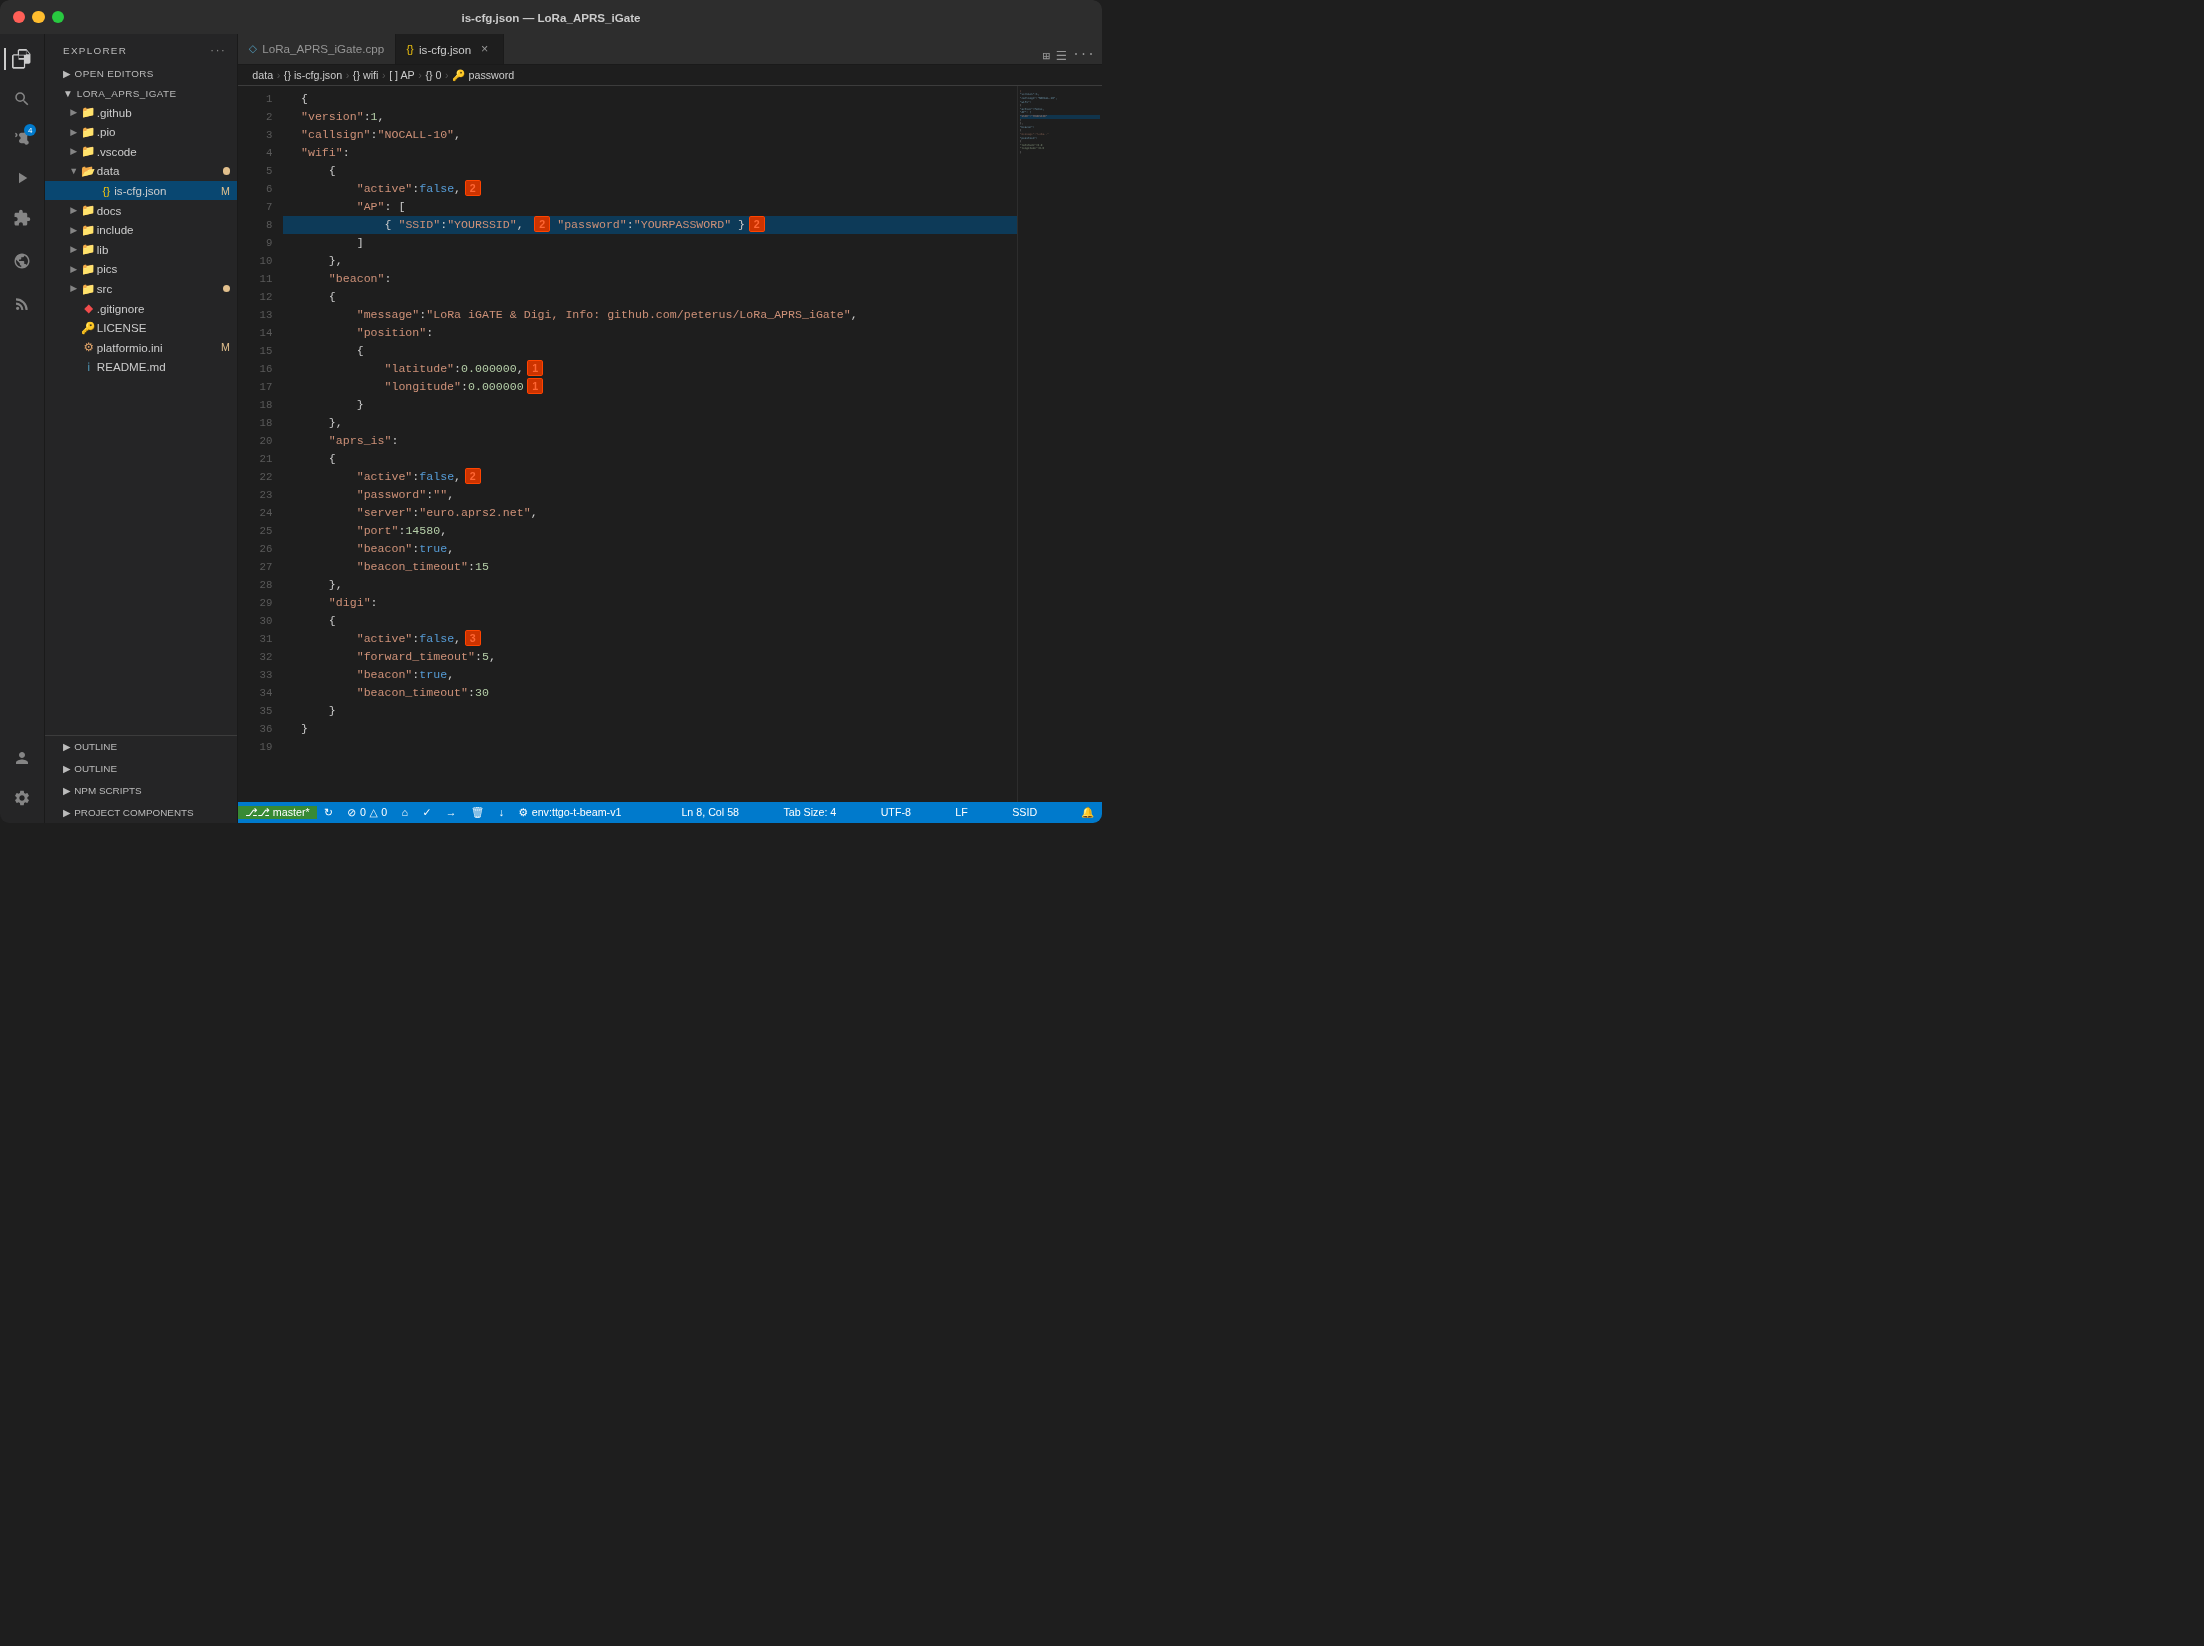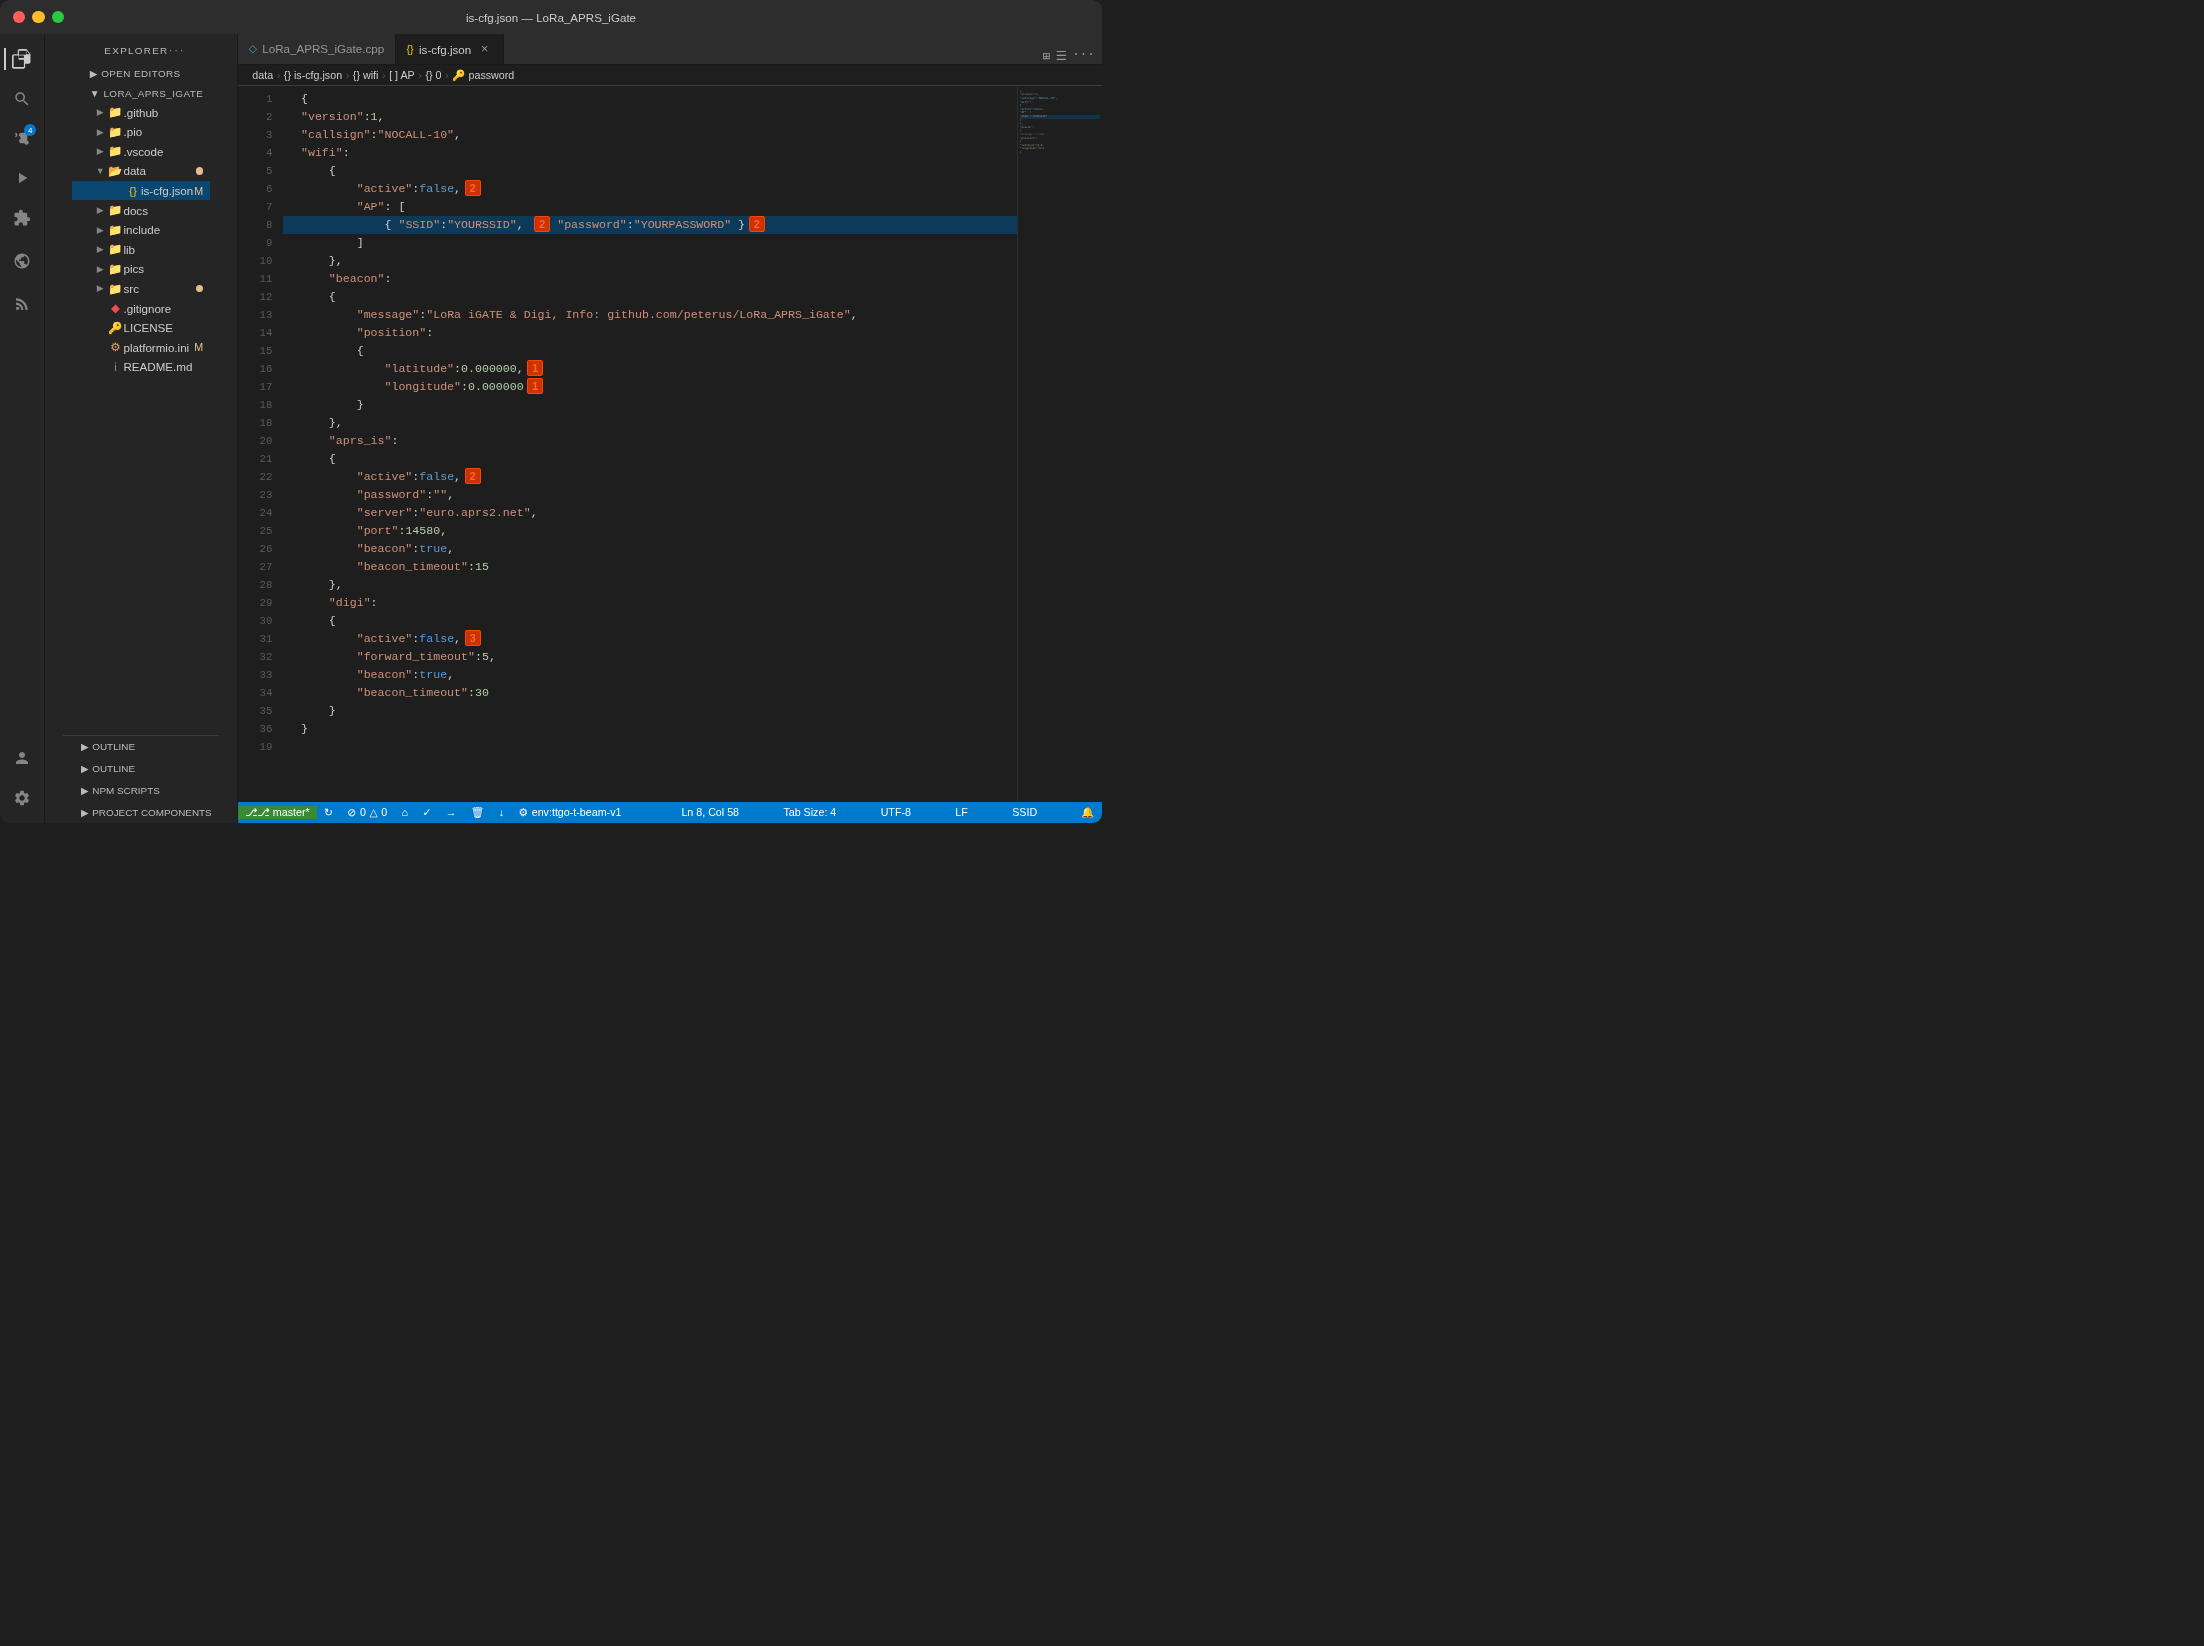--- a/index.html
+++ b/index.html
@@ -16,20 +16,21 @@
 
     
     .titlebar {
       background: #2d2d2d;
       height: 34px;
       display: flex;
       align-items: center;
       justify-content: center;
       position: relative;
       border-radius: 9px 9px 0 0;
+      font-weight: bold;
     }
     .titlebar-buttons {
       position: absolute;
       left: 12.5px;
       display: flex;
       gap: 7.2px;
     }
     .tb-btn {
       width: 12.5px;
       height: 12.5px;
@@ -109,21 +110,20 @@
     }
 
     
     .sidebar {
       width: 193px;
       background: #252526;
       display: flex;
       flex-direction: column;
       overflow: hidden;
       border-right: 0.9px solid #1a1a1a;
-      align-items: center;
     }
     .sidebar-header {
       padding: 9px 10.7px 5.4px 18px;
       font-size: 9.9px;
       color: #bbbbbb;
       letter-spacing: 1.3px;
       font-family: -apple-system, sans-serif;
       display: flex;
       align-items: center;
       justify-content: space-between;

